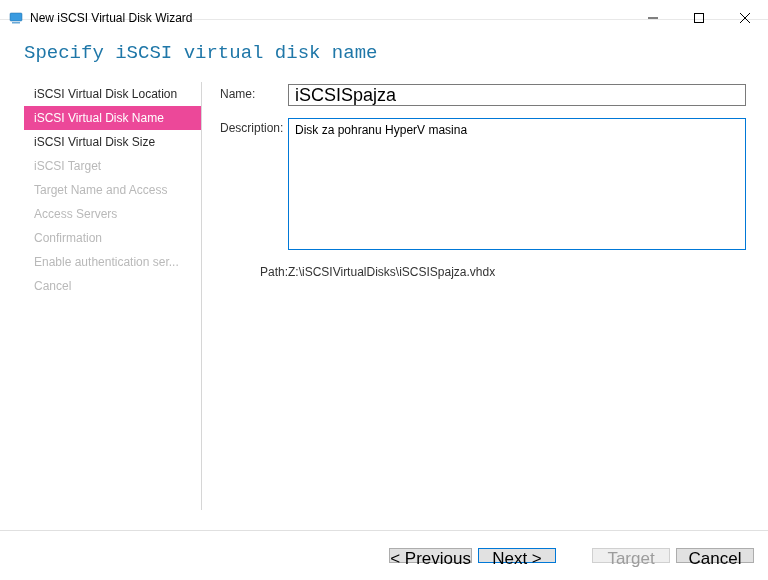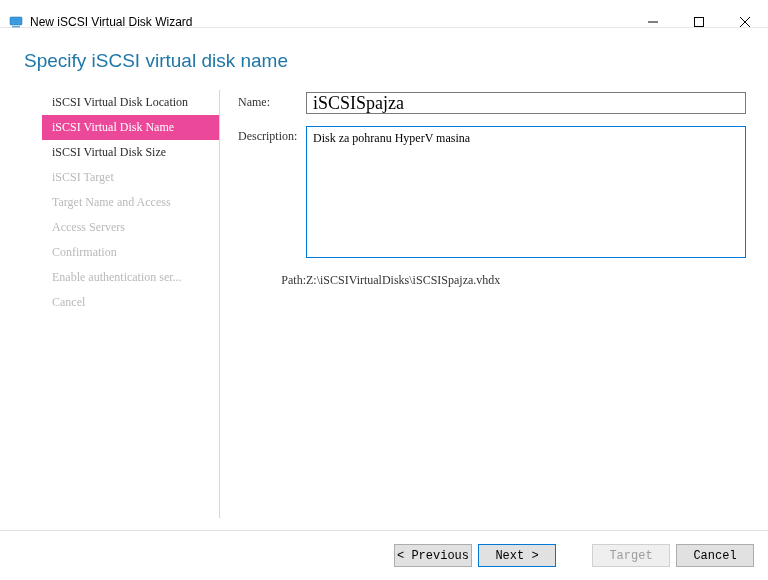--- a/index.html
+++ b/index.html
@@ -6,21 +6,21 @@
     body {
       font-family: "Segoe UI", Tahoma, sans-serif;
       font-size: 12px;
       background: #fff;
       width: 768px;
       height: 580px;
       overflow: hidden;
       position: relative;
     }
     .titlebar {
-      height: 28px;
+      height: 20px;
       display: flex;
       align-items: center;
       padding: 16px 0 0 8px;
       border-bottom: 1px solid #e8e8e8;
     }
     .titlebar-icon {
       width: 16px; height: 16px;
       display: flex; align-items: center; justify-content: center;
       margin-right: 6px;
     }
@@ -28,32 +28,32 @@
     .titlebar-controls { margin-left: auto; display: flex; }
     .tb-btn {
       width: 46px; height: 30px;
       display: flex; align-items: center; justify-content: center;
       font-size: 12px; color: #222;
       background: transparent; border: none; cursor: pointer;
     }
 
     .header-area {
       padding: 22px 1px 18px 24px;
+      font-family: Liberation Mono, monospace;
     }
     .page-title {
       font-size: 19px;
       font-weight: 400;
       color: #1f77a8;
     }
 
     .body-area {
       display: flex;
-      padding: 0 16px 0 42px;
+      padding: 0 16px 0 24px;
       height: 428px;
-      font-family: Liberation Serif, serif;
     }
     .sidebar {
       width: 178px;
       flex-shrink: 0;
       border-right: 1px solid #d6d6d6;
       padding-right: 0;
     }
     .sidebar-item {
       padding: 5px 10px 5px 10px;
       font-size: 12px;
@@ -118,25 +118,25 @@
       height: 50px;
       border-top: 1px solid #e0e0e0;
       display: flex;
       align-items: center;
       justify-content: flex-end;
       padding-right: 14px;
       gap: 6px;
     }
     .wiz-btn {
       min-width: 78px;
-      height: 23px;
+      height: 15px;
       border: 1px solid #adadad;
       background: #e1e1e1;
-      font-family: Liberation Mono, monospace;
-      font-size: 12px;
+      font-family: Liberation Sans, sans-serif;
+      font-size: 17px;
       color: #000;
       cursor: pointer;
     }
     .wiz-btn.primary { border: 1px solid #0078d7; }
     .wiz-btn:disabled {
       color: #9c9c9c;
       background: #efefef;
       border-color: #d0d0d0;
       cursor: default;
     }

